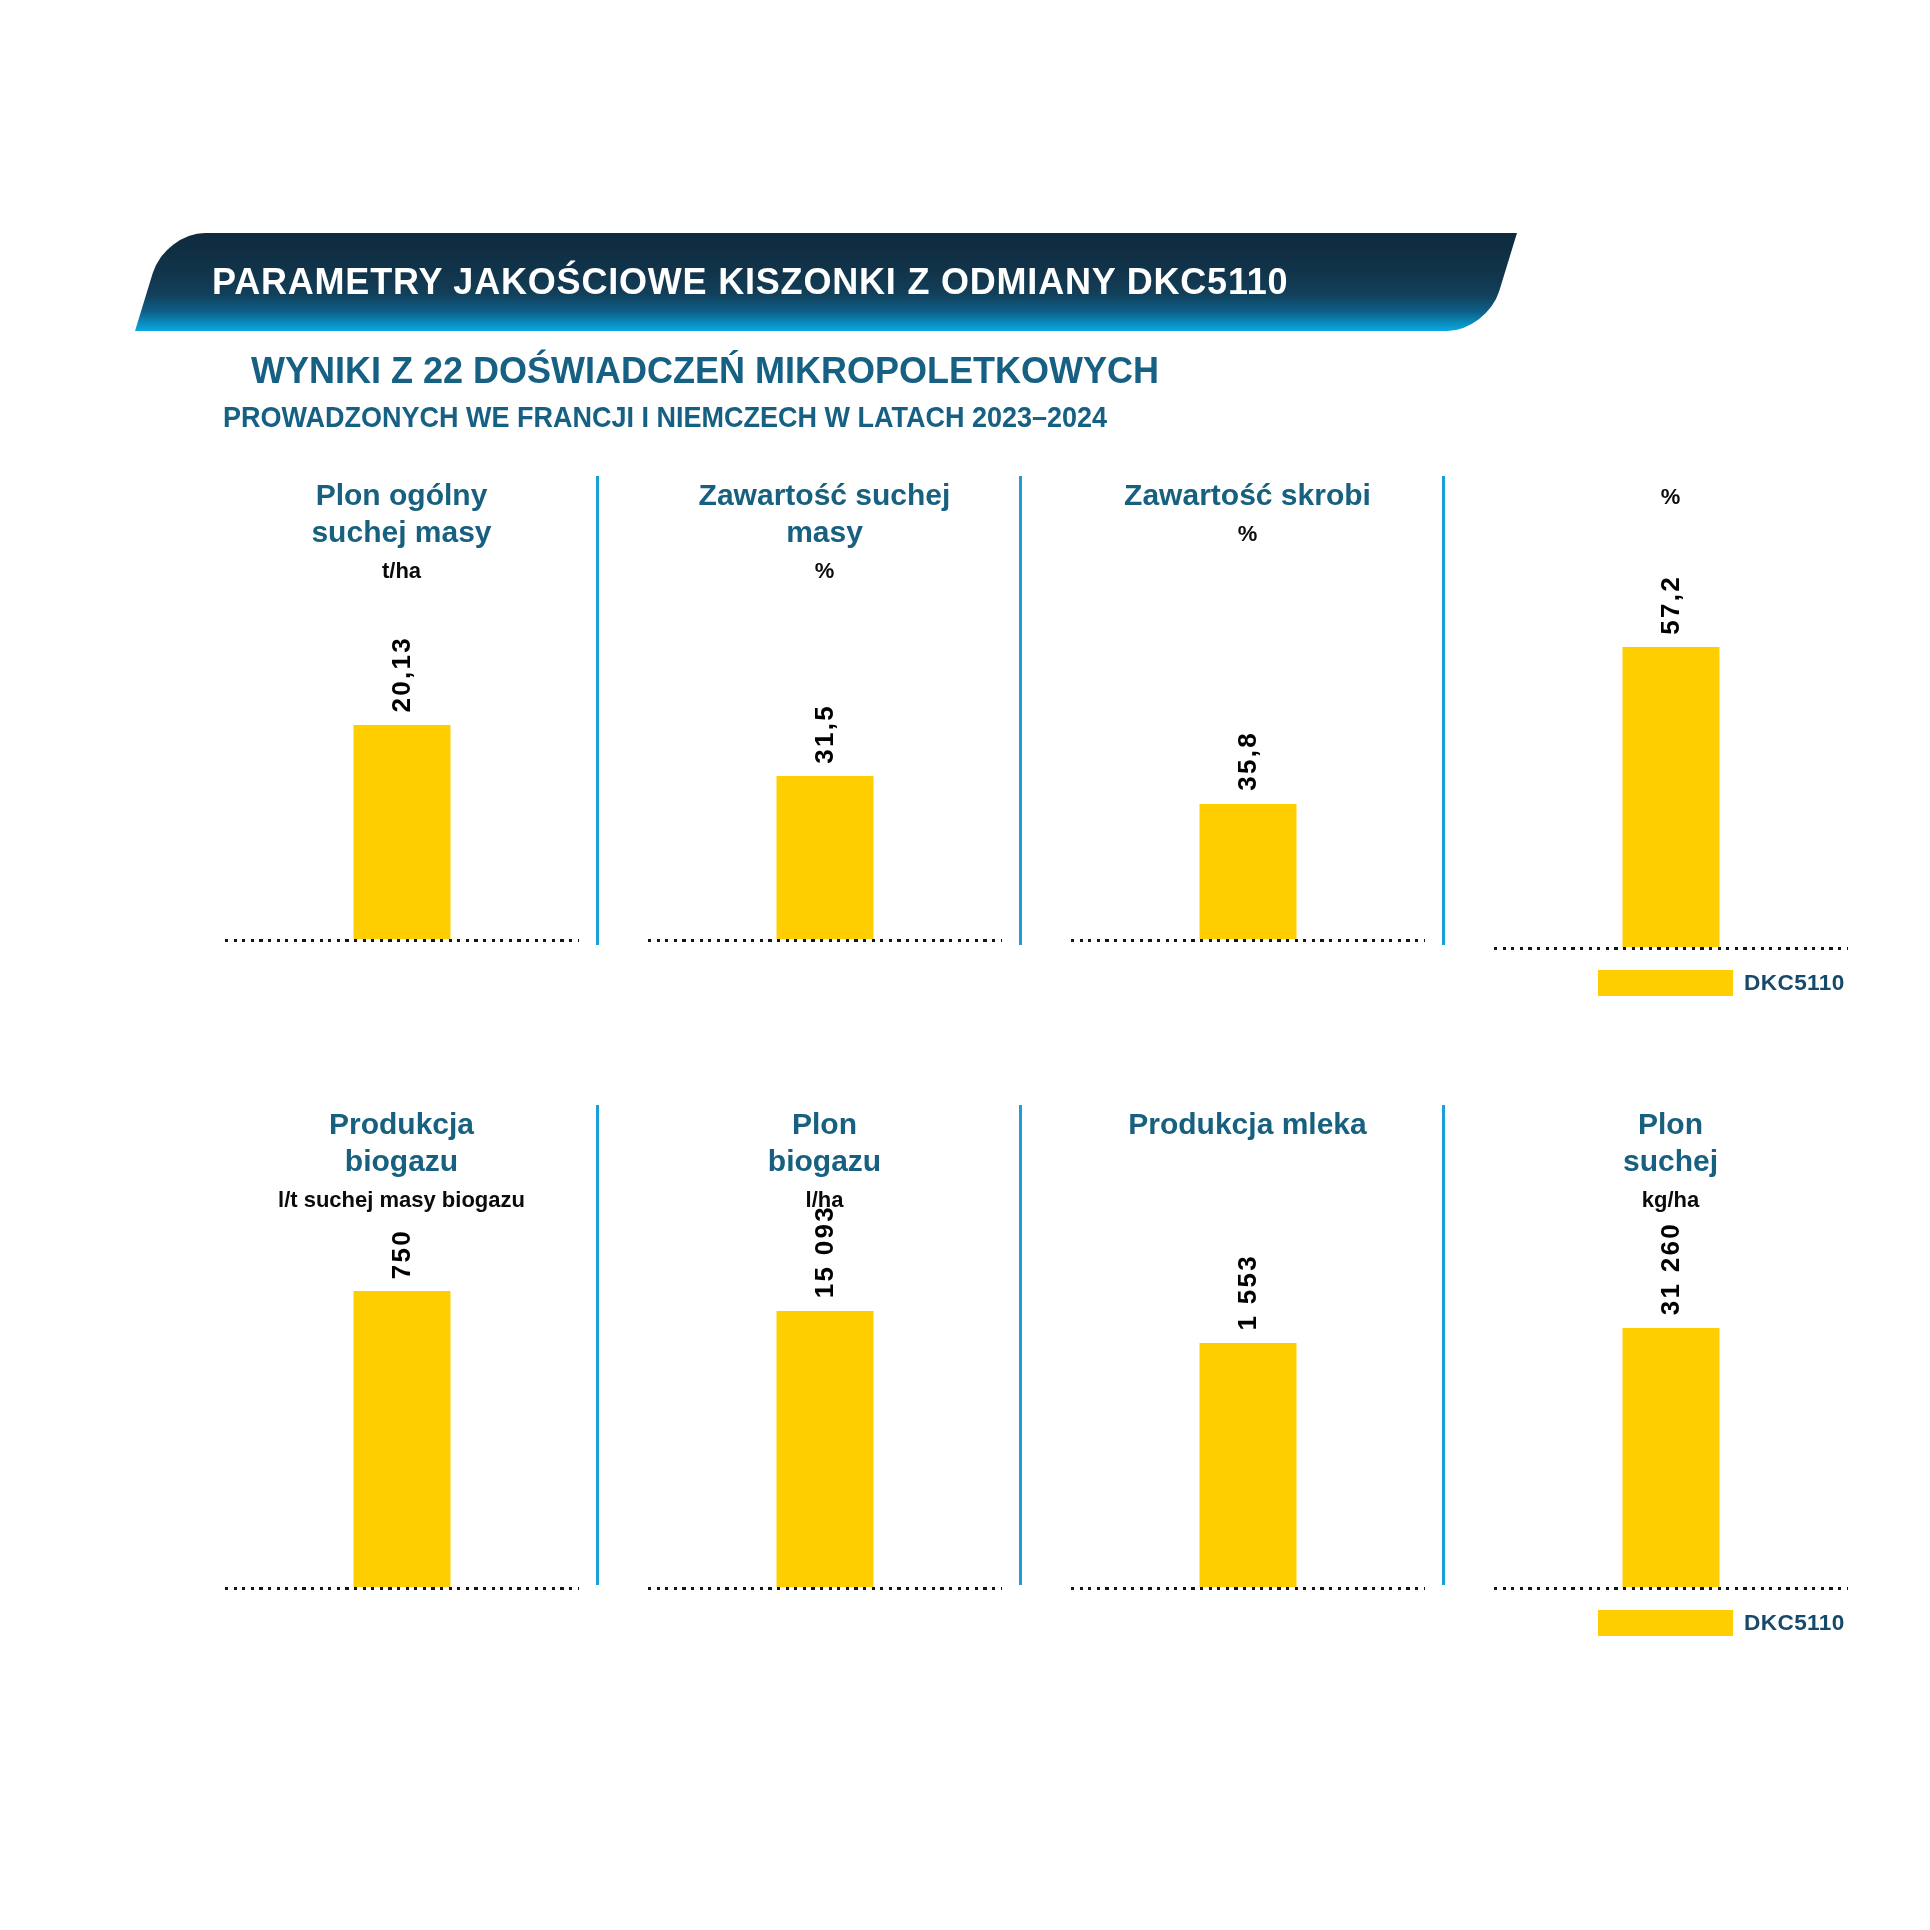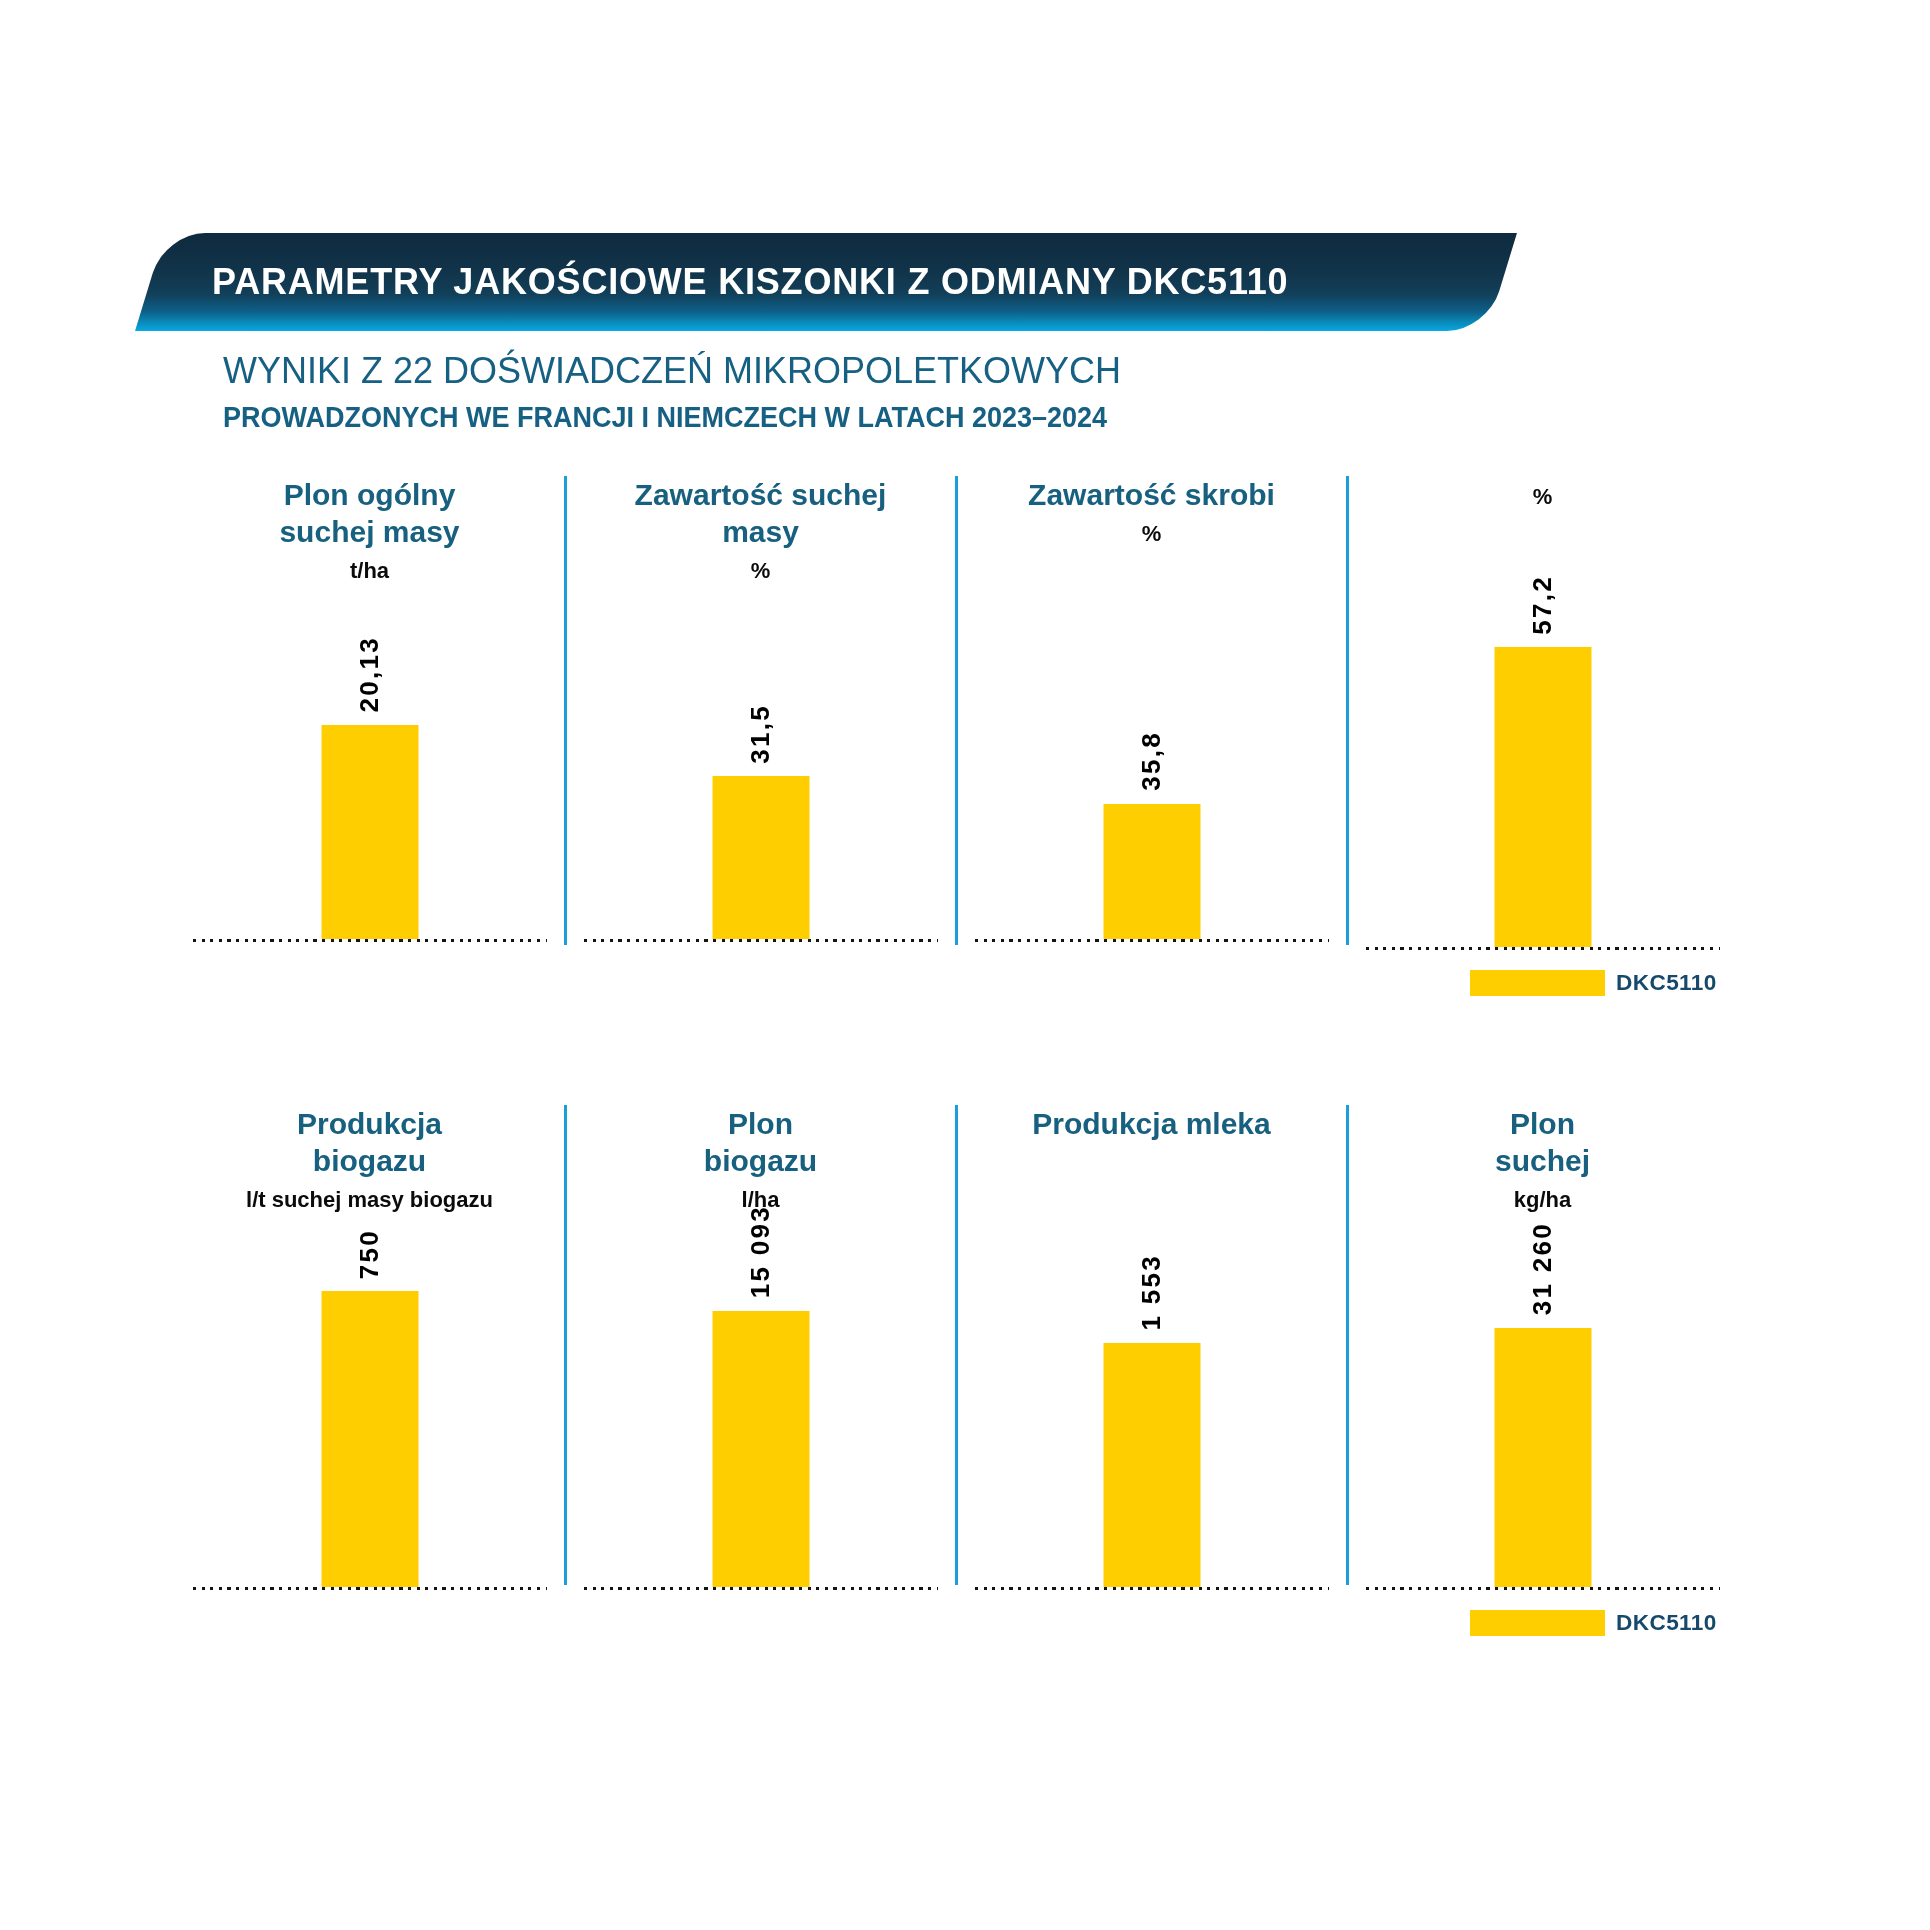--- a/index.html
+++ b/index.html
@@ -18,28 +18,28 @@
   .banner-title-wrap {
     position:absolute; left:212px; top:233px; height:98px; width:1261px;
     display:flex; align-items:center;
   }
   .banner-title {
     color:#ffffff; font-size:36px; font-weight:bold; letter-spacing:0.8px; white-space:nowrap;
   }
 
   
   .subtitle { position:absolute; left:223px; top:350px; }
-  .subtitle-1 { color:#156083; font-size:36px; font-weight:normal; white-space:nowrap; }
+  .subtitle-1 { color:#156083; font-size:36px; font-weight:bold; white-space:nowrap;margin-left:28px; }
   .subtitle-2 {
     color:#156083; font-size:30px; font-weight:bold; white-space:nowrap;
     transform:scaleX(0.90); transform-origin:left center; margin-top:7.8px; letter-spacing:0px;
   }
 
   
-  .row { position:absolute; left:174px; width:1566px; display:flex; }
+  .row { position:absolute; left:206px; width:1566px; display:flex;gap:32px; }
   .row-top { top:476px; }
   .row-bottom { top:1105px; }
   .cell { width:391px; position:relative; flex:0 0 391px; }
 
   .divider { position:absolute; right:-1.6px; top:0; bottom:4.7px; width:3.1px; background:#1A9FDA; }
 
   .tblock { text-align:center; }
   .row-top .tblock { height:136px; }
   .row-bottom .tblock { height:132px; }
   .chart-title { color:#17607F; font-size:30px; font-weight:bold; line-height:37px; }

